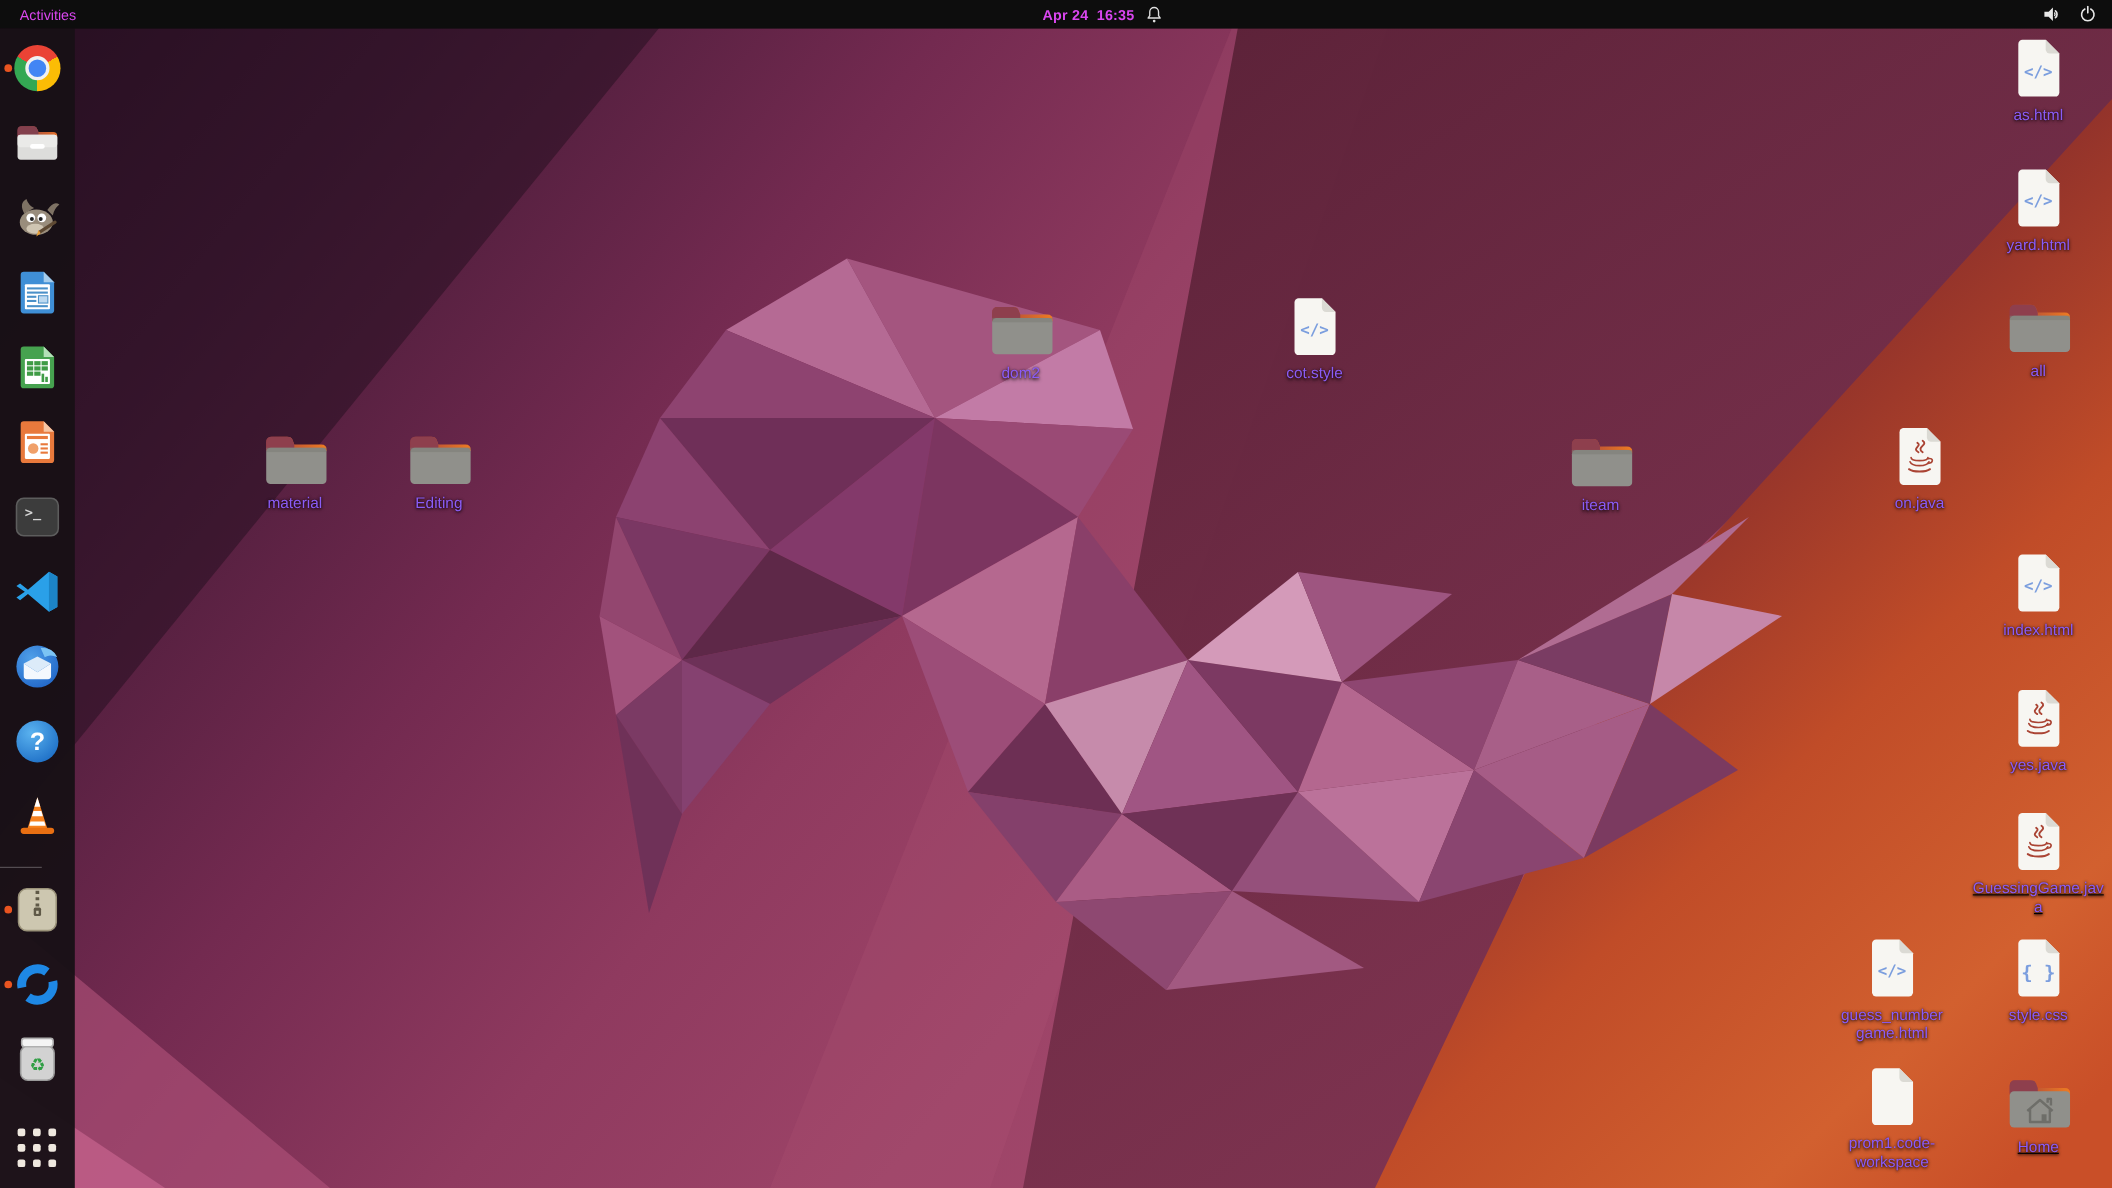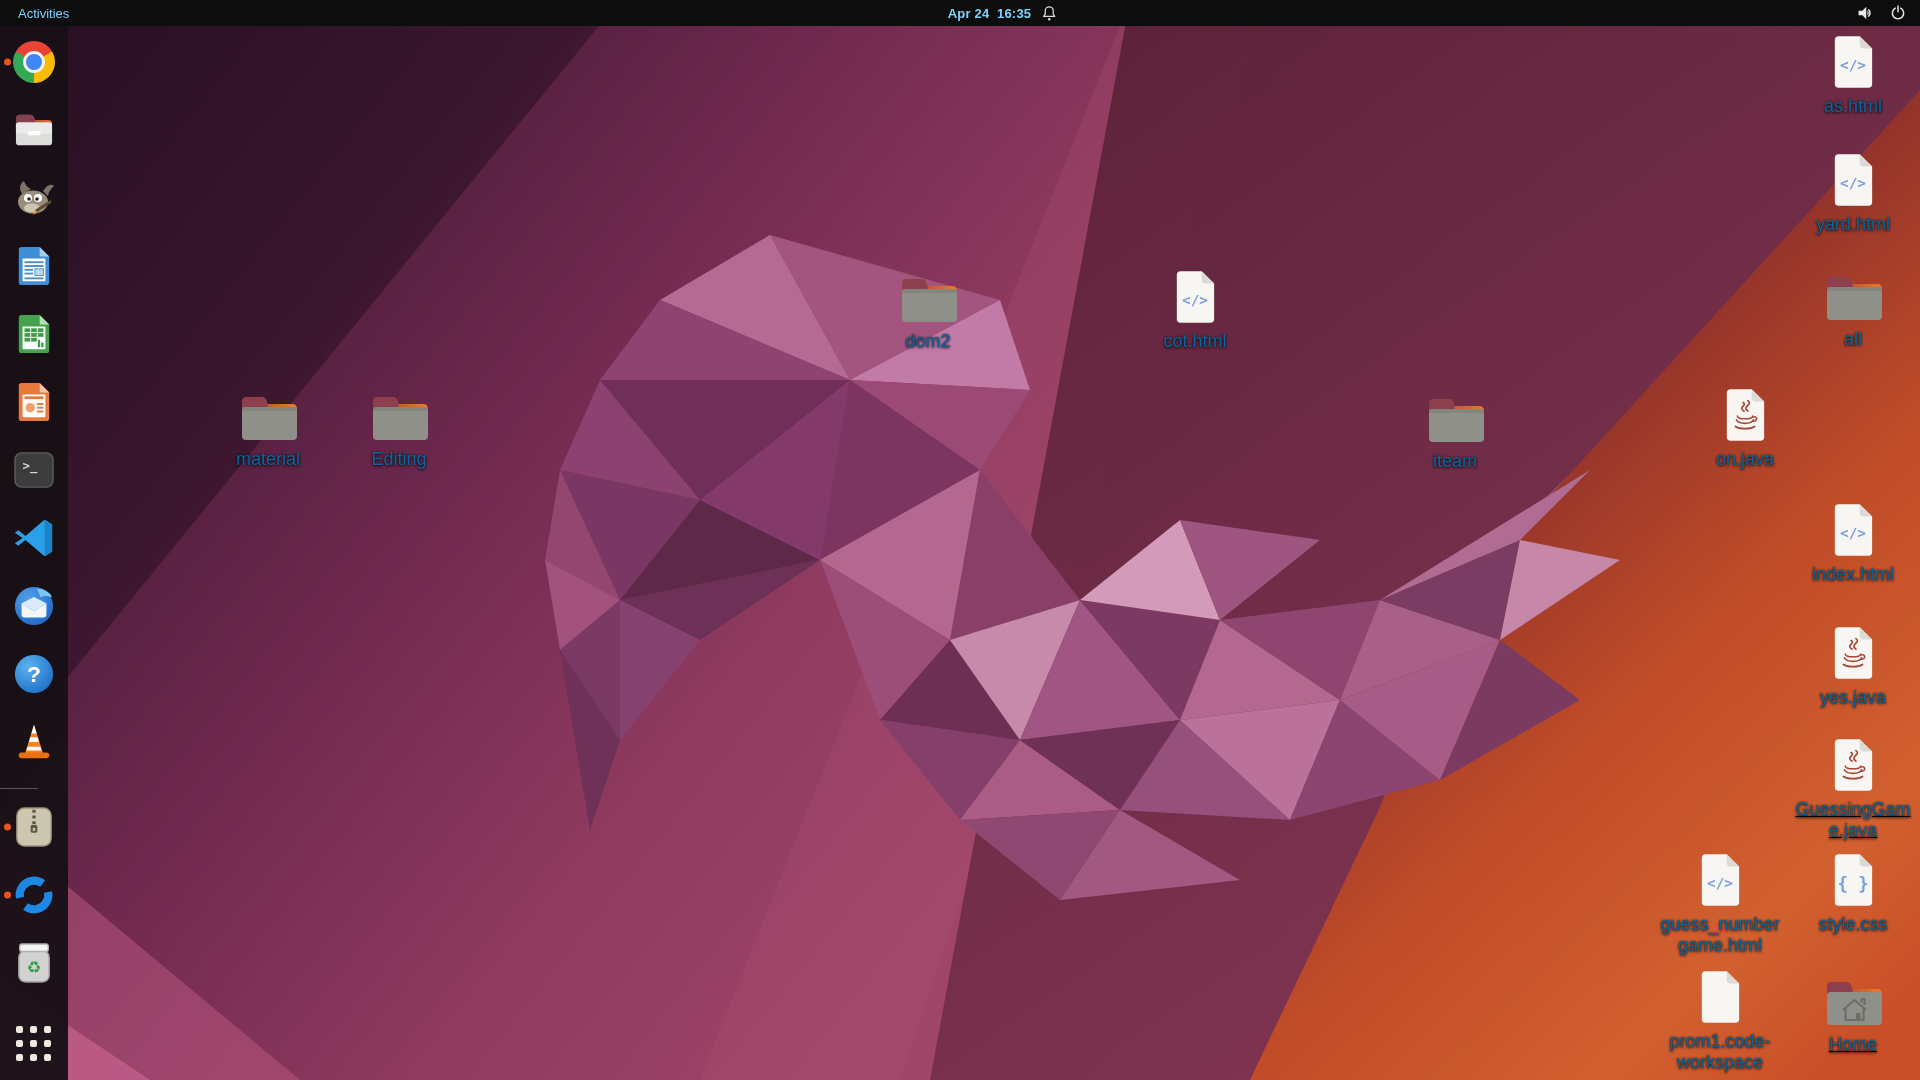--- a/index.html
+++ b/index.html
@@ -5,21 +5,21 @@
   * { margin:0; padding:0; box-sizing:border-box; }
   html,body { width:1920px; height:1080px; overflow:hidden; background:#000;
     font-family:"Liberation Sans","DejaVu Sans",sans-serif; }
 
   
   #desktop { position:absolute; inset:0; }
   #wallpaper { position:absolute; left:0; top:0; width:1920px; height:1080px; display:block; }
 
   
   #topbar { position:absolute; left:0; top:0; width:1920px; height:26px;
-    background:#0d0d0d; color:#7dd3fc; display:flex; align-items:center; z-index:50; }
+    background:#0d0d0d; color:#d946ef; display:flex; align-items:center; z-index:50; }
   #activities { padding:0 18px; font-size:13px; height:100%; display:flex; align-items:center; cursor:pointer; }
   #clockgroup { position:absolute; left:50%; transform:translateX(calc(-50% + 42px));
     display:flex; align-items:center; gap:10px; height:100%; padding:12px 10px; cursor:pointer; }
   #clock { font-size:13px; font-weight:700; white-space:pre; letter-spacing:.2px; }
   #sysicons { margin-left:auto; display:flex; align-items:center; gap:16px; padding-right:14px; height:100%; }
   #sysicons svg, #clockgroup svg { display:block; }
 
   
   #dock { position:absolute; left:0; top:26px; bottom:0; width:68px;
     background:rgba(24,17,22,0.96); z-index:40; display:flex; flex-direction:column;
@@ -45,22 +45,22 @@
   .desktop-icon { position:absolute; width:132px; transform:translateX(-50%);
     display:flex; flex-direction:column; align-items:center; gap:7px; cursor:pointer; z-index:10; }
   .di-icon { height:54px; display:flex; align-items:flex-end; justify-content:center; }
   .di-icon svg { display:none; }
   .desktop-icon.type-folder .glyph-folder,
   .desktop-icon.type-home   .glyph-home,
   .desktop-icon.type-html   .glyph-html,
   .desktop-icon.type-java   .glyph-java,
   .desktop-icon.type-css    .glyph-css,
   .desktop-icon.type-plain  .glyph-plain { display:block; }
-  .di-label { max-width:120px; text-align:center; font-size:18px; line-height:1.18;
-    color:#0369a1; text-shadow:0 1px 3px rgba(0,0,0,.85), 0 0 2px rgba(0,0,0,.6);
+  .di-label { max-width:120px; text-align:center; font-size:14px; line-height:1.18;
+    color:#8b5cf6; text-shadow:0 1px 3px rgba(0,0,0,.85), 0 0 2px rgba(0,0,0,.6);
     word-wrap:break-word; overflow-wrap:break-word; }
 </style>
 </head>
 <body>
 
 <div id="desktop">
   <svg id="wallpaper" viewBox="0 0 1920 1080" preserveAspectRatio="none">
     <defs>
       <linearGradient id="bg" x1="0" y1="0" x2="1" y2="0.45">
         <stop offset="0" stop-color="#2a1024"></stop>
@@ -155,21 +155,21 @@
     <div class="di-label">dom2</div>
   </div>
       <div class="desktop-icon type-html" style="left: 1195px; top: 270px;">
     <div class="di-icon">
           <svg class="glyph-html" width="44" height="54" viewBox="0 0 46 56">
     <path d="M8 1 h22 l13 13 v37 a4 4 0 0 1 -4 4 H8 a4 4 0 0 1 -4 -4 V5 a4 4 0 0 1 4 -4 Z" fill="#f7f6f2"></path>
     <path d="M30 1 l13 13 h-9 a4 4 0 0 1 -4 -4 Z" fill="#dbdad4"></path>
     <text x="23" y="36" font-size="15" font-weight="bold" fill="#7b9ede" text-anchor="middle" font-family="DejaVu Sans Mono, monospace">&lt;/&gt;</text>
   </svg>
         </div>
-    <div class="di-label">cot.html</div>
+    <div class="di-label">cot.style</div>
   </div>
       <div class="desktop-icon type-folder" style="left: 268px; top: 388px; justify-content: space-between;">
     <div class="di-icon">
           <svg class="glyph-folder" width="57" height="47" viewBox="0 0 57 47">
     <defs>
               <linearGradient id="fg" x1="0" y1="0" x2="1" y2="0">
       <stop offset="0" stop-color="#a03c3f"></stop>
                 <stop offset="1" stop-color="#ee7c22"></stop>
               </linearGradient>
             </defs>

